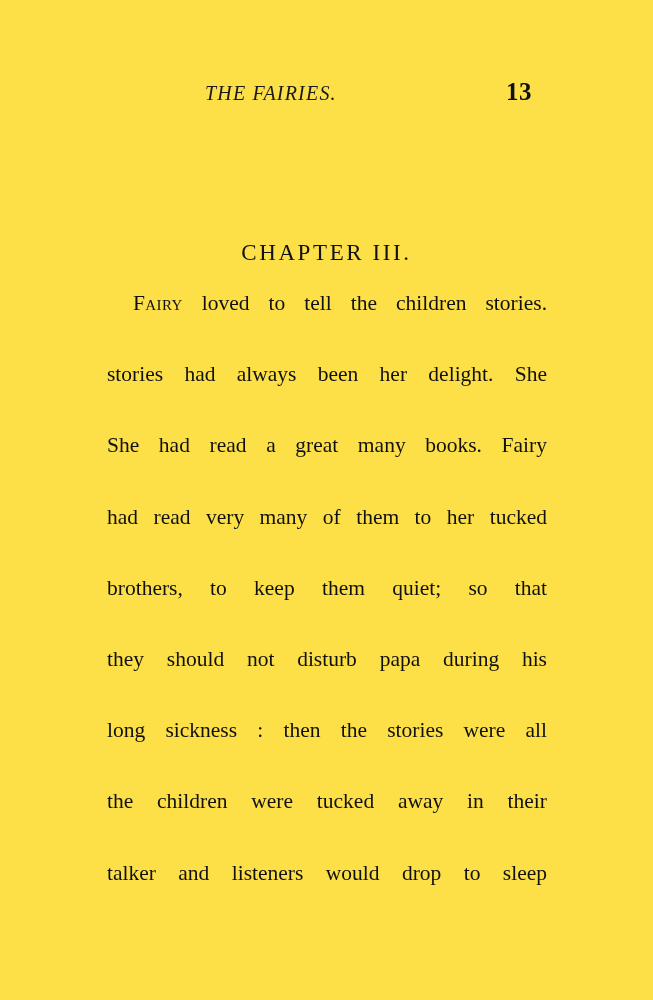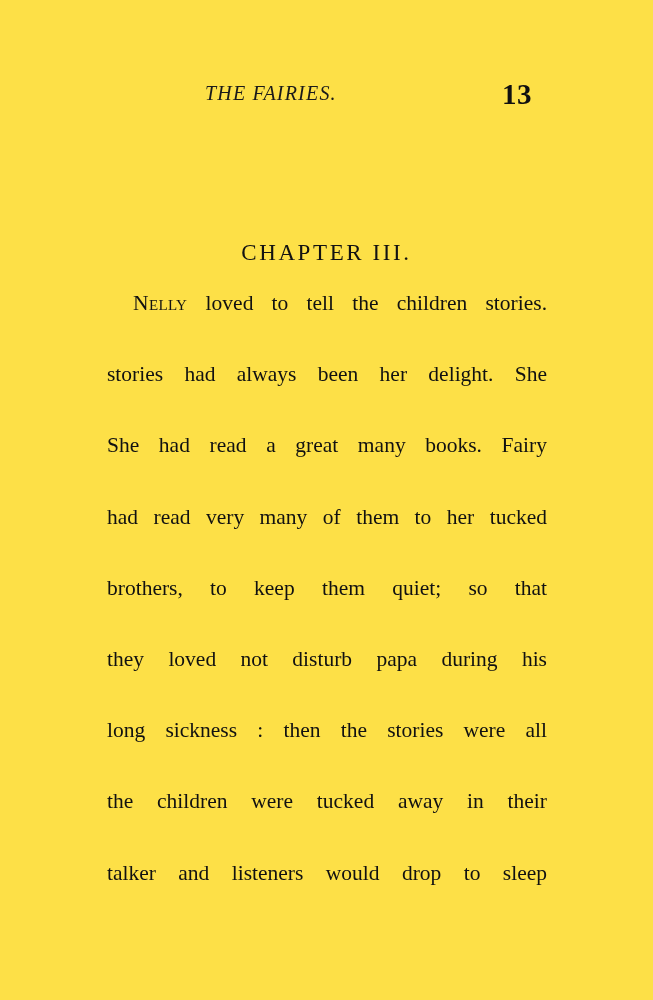--- a/index.html
+++ b/index.html
@@ -29,21 +29,21 @@
     top: 0;
     font-style: italic;
     font-size: 20px;
     letter-spacing: 1.2px;
     color: #1a1a1a;
   }
   .folio {
     position: absolute;
     right: 121px;
     top: -4px;
-    font-size: 29px;
+    font-size: 25px;
     font-weight: 600;
     letter-spacing: 0.5px;
     color: #101010;
   }
   .chapter-heading {
     position: absolute;
     top: 240px;
     left: 0;
     width: 653px;
     text-align: center;
@@ -96,26 +96,26 @@
   <div class="running-head">
     <div class="running-title">THE FAIRIES.</div>
     <div class="folio">13</div>
   </div>
 
   <div class="chapter-heading">CHAPTER III.</div>
 
   <div class="body-block">
 
     <p class="para">
-      <span class="line j"><span class="indent"></span><span class="lead">Nelly</span> <span>loved to tell the children stories.</span></span>
+      <span class="line j"><span class="indent"></span><span class="lead">Fairy</span> <span>loved to tell the children stories.</span></span>
       <span class="line j">stories had always been her delight.   She</span>
       <span class="line j">She had read a great many books.   Fairy</span>
       <span class="line j">had read very many of them to her tucked</span>
       <span class="line j">brothers, to keep them quiet; so that</span>
-      <span class="line j">they loved not disturb papa during his</span>
+      <span class="line j">they should not disturb papa during his</span>
       <span class="line j">long sickness : then the stories were all</span>
       <span class="line j">the children were tucked away in their</span>
       <span class="line j">talker and listeners would drop to sleep</span>
 
     </p>
 
   </div>
 </div>
 
 </body></html>

